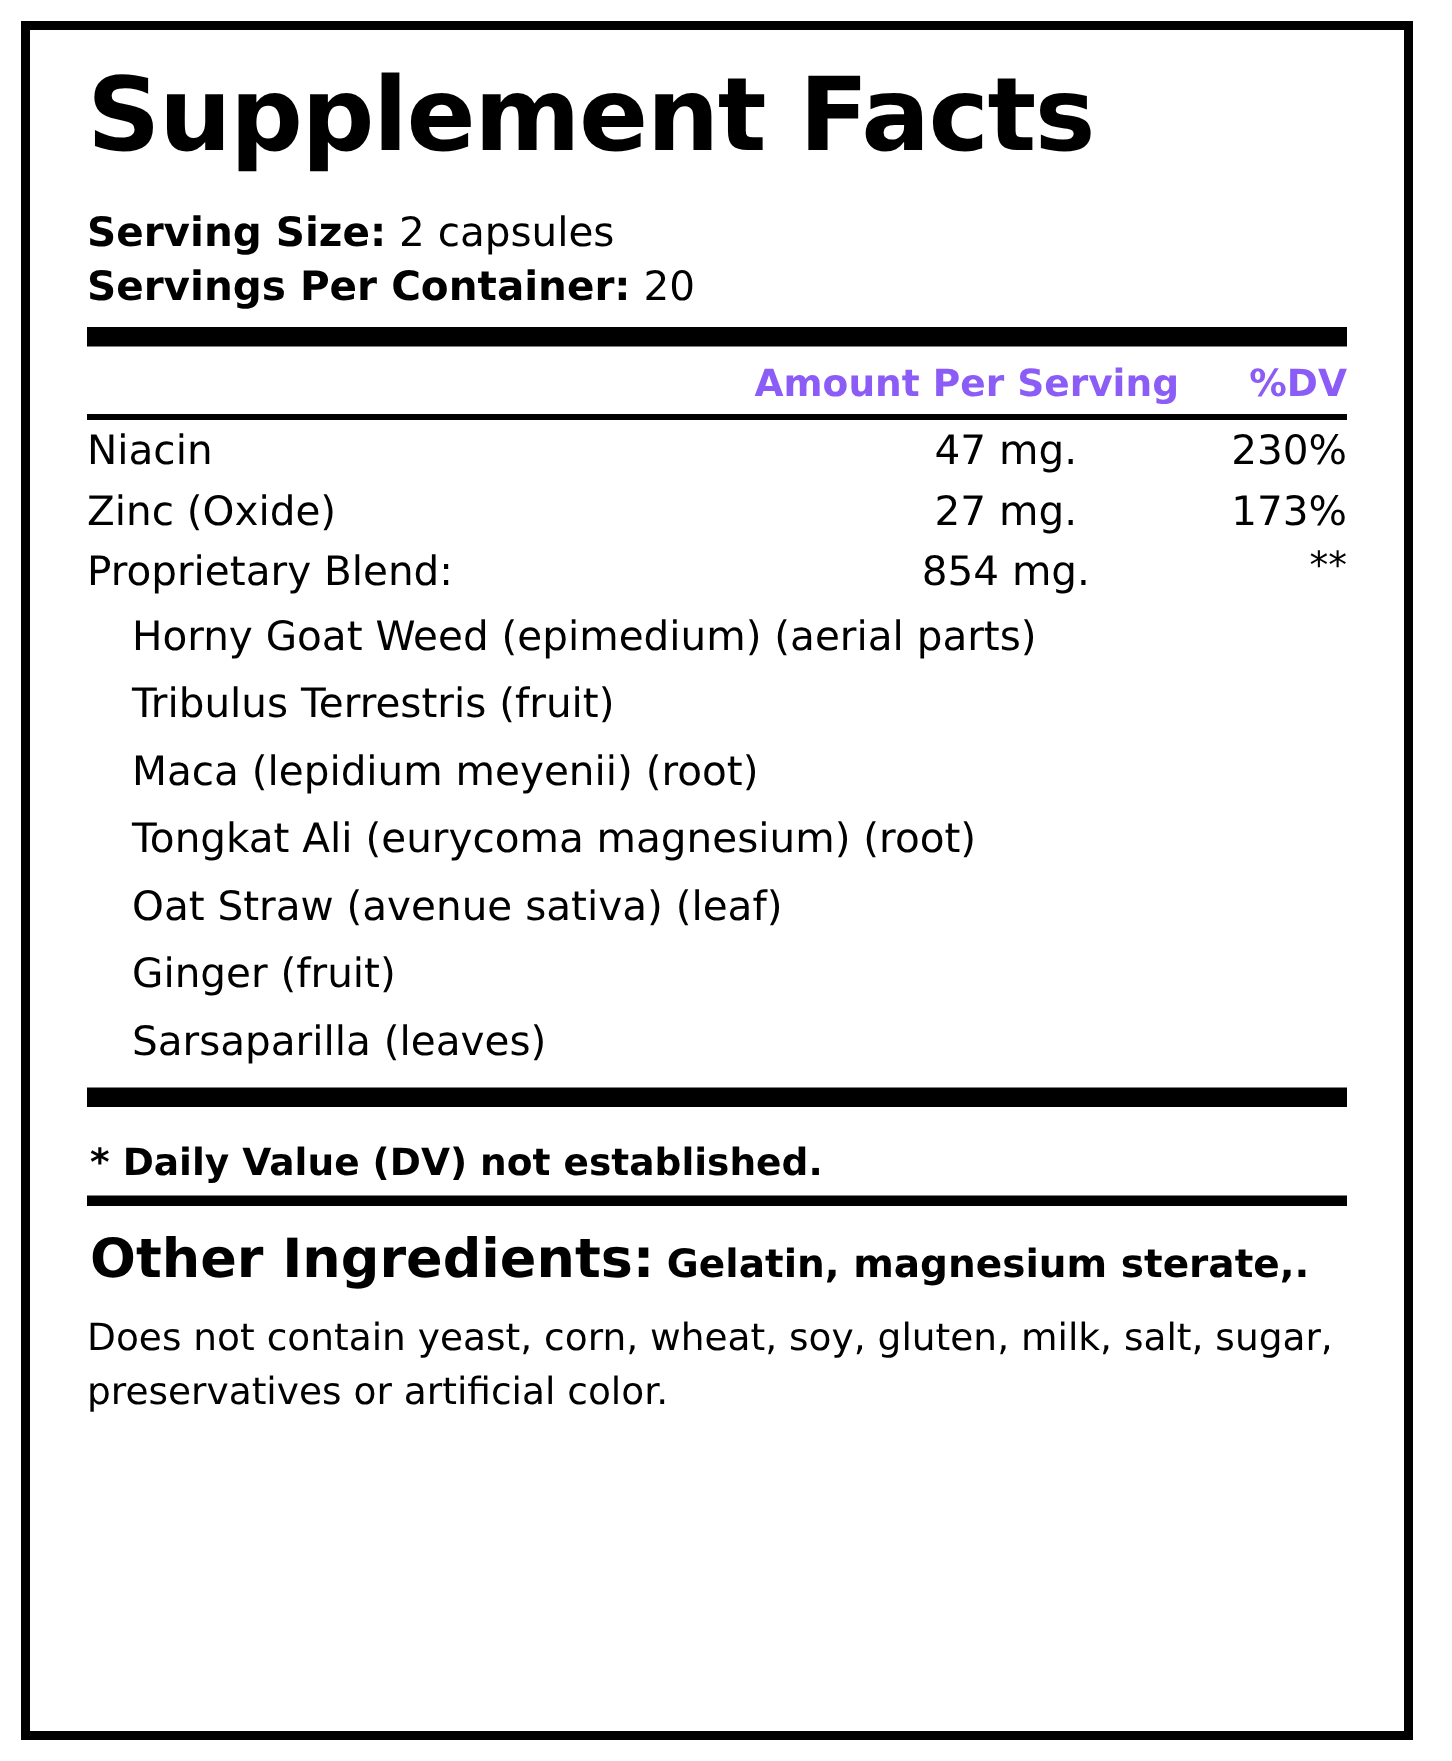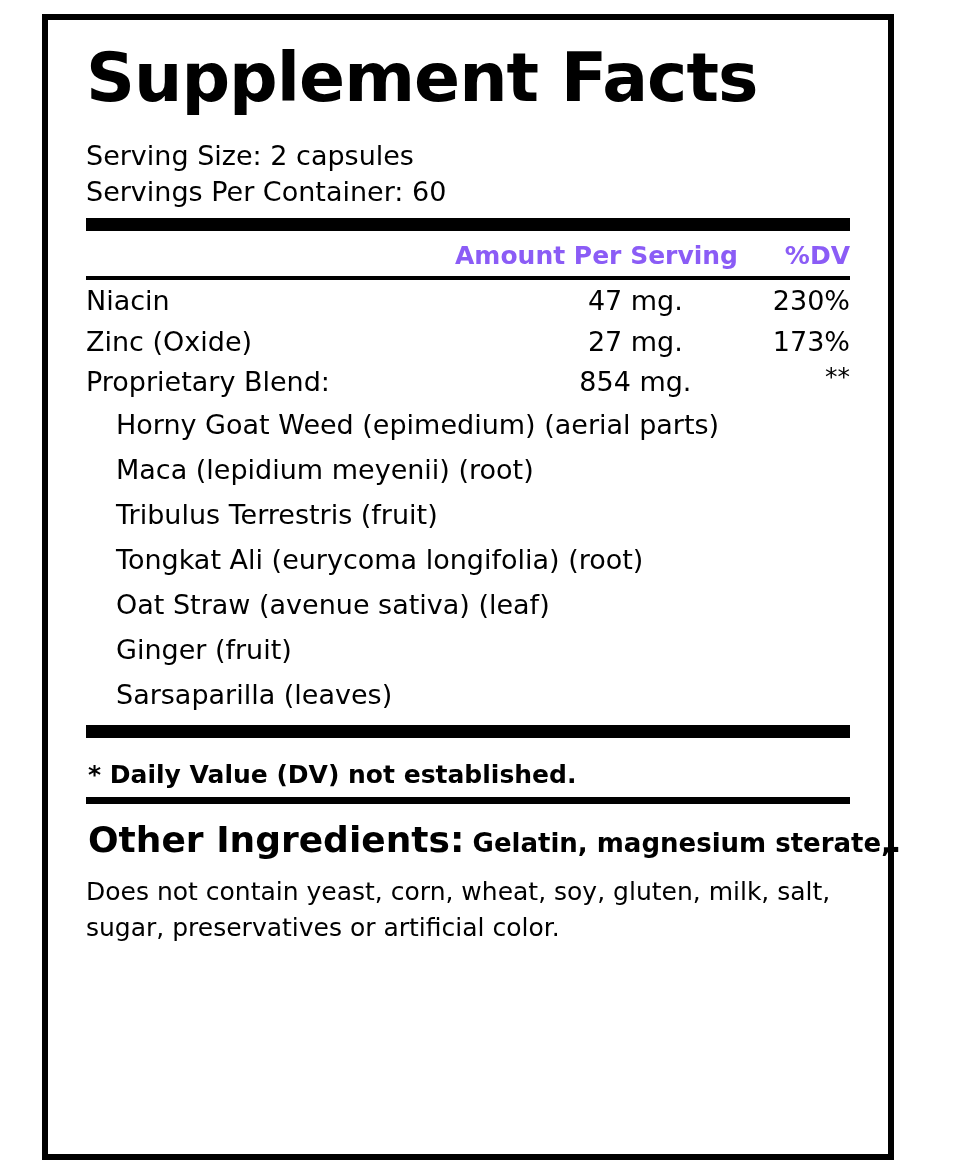--- a/index.html
+++ b/index.html
@@ -15,48 +15,47 @@
     width: 968px;
     height: 1174px;
     box-sizing: border-box;
     background: #ffffff;
     position: relative;
   }
   .panel {
     position: absolute;
     left: 14px;
     top: 14px;
-    width: 852px;
+    width: 928px;
     height: 1146px;
     box-sizing: border-box;
     border: 6px solid #000000;
     background: #ffffff;
     padding: 0 30px;
-    margin-left: 28px;
   }
   .title {
     font-size: 68px;
     font-weight: bold;
     letter-spacing: -1px;
     line-height: 1.0;
     margin: 24px 0 0 8px;
     color: #000000;
     white-space: nowrap;
   }
   .serving-block {
     margin: 26px 0 0 8px;
   }
   .serving-line {
     font-size: 27px;
     line-height: 1.33;
     color: #000000;
     white-space: nowrap;
   }
   .serving-line .lbl {
-    font-weight: normal;
+    font-weight: bold;
   }
   .serving-line .val {
     font-weight: normal;
   }
   .rule-thick {
     height: 13px;
     background: #000000;
     margin: 8px 8px 0 8px;
   }
   .rule-medium {
@@ -164,21 +163,21 @@
 
     <div class="title">Supplement Facts</div>
 
     <div class="serving-block">
       <div class="serving-line">
         <span class="lbl">Serving Size:</span>
         <span class="val">2 capsules</span>
       </div>
       <div class="serving-line">
         <span class="lbl">Servings Per Container:</span>
-        <span class="val">60</span>
+        <span class="val">20</span>
       </div>
     </div>
 
     <div class="rule-thick"></div>
 
     <div class="col-header">
       <span class="aps">Amount Per Serving</span>
       <span class="dv">%DV</span>
     </div>
 
@@ -199,23 +198,23 @@
         <tr>
           <td class="name">Proprietary Blend:</td>
           <td class="amt">854 mg.</td>
           <td class="dv stars">**</td>
         </tr>
       </tbody>
     </table>
 
     <ul class="blend-list">
       <li>Horny Goat Weed (epimedium) (aerial parts)</li>
+      <li>Tribulus Terrestris (fruit)</li>
       <li>Maca (lepidium meyenii) (root)</li>
-      <li>Tribulus Terrestris (fruit)</li>
-      <li>Tongkat Ali (eurycoma longifolia) (root)</li>
+      <li>Tongkat Ali (eurycoma magnesium) (root)</li>
       <li>Oat Straw (avenue sativa) (leaf)</li>
       <li>Ginger (fruit)</li>
       <li>Sarsaparilla (leaves)</li>
     </ul>
 
     <div class="rule-thick"></div>
 
     <div class="footnote">* Daily Value (DV) not established.</div>
 
     <div class="rule-medium"></div>

